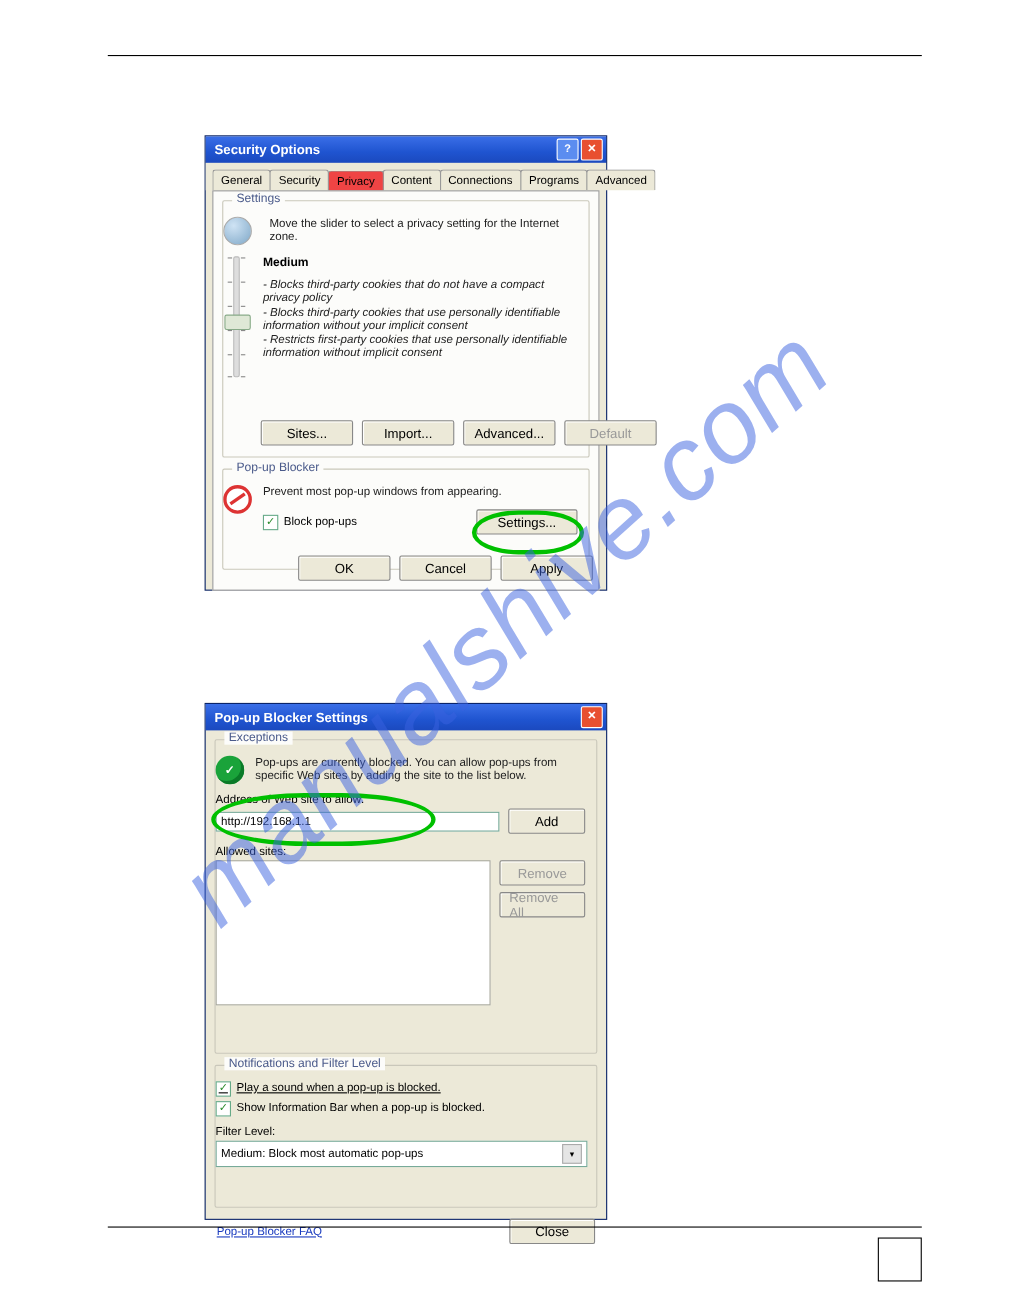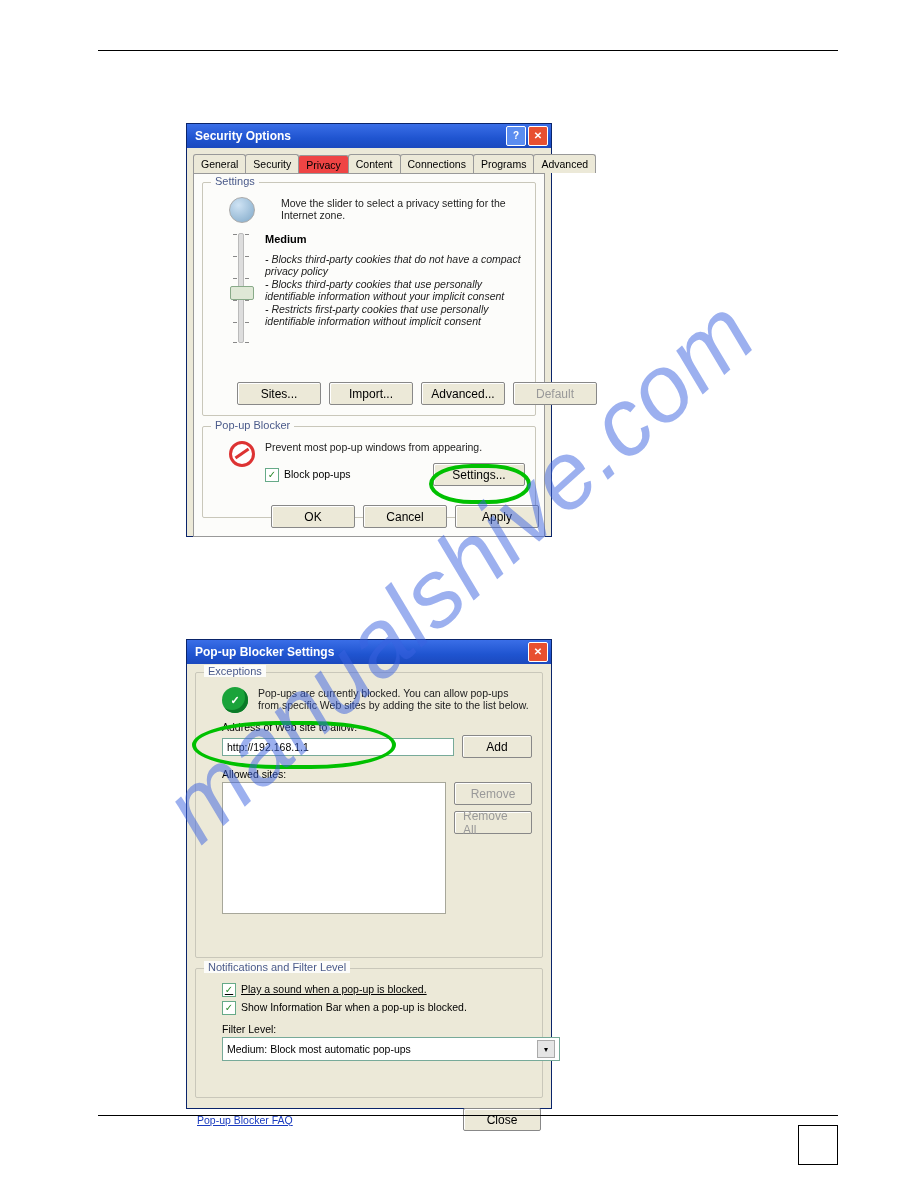--- a/index.html
+++ b/index.html
@@ -58,21 +58,21 @@
   }
   .tab.active { background:#ef4444; position:relative; top:1px; }
 
   .panel {
     margin:0 6px 6px 6px; padding:8px; background:#fcfcfa;
     border:1px solid #999; height:346px; position:relative;
   }
 
   .group {
     position:relative; border:1px solid #c9c7ba; border-radius:2px;
-    margin-bottom:10px; padding:14px 10px 10px 26px;
+    margin-bottom:10px; padding:14px 10px 10px 0;
   }
   .group-title {
     position:absolute; top:-8px; left:8px; background:#fcfcfa;
     padding:0 4px; color:#4a5a8a; font-size:11px;
   }
   .instr { font-size:10.5px; color:#222; }
 
   .slider-wrap { display:flex; gap:12px; margin-top:10px; }
   .sliderbar {
     width:24px; height:110px; position:relative;
@@ -193,21 +193,21 @@
       <div class="tab active">Privacy</div>
       <div class="tab">Content</div>
       <div class="tab">Connections</div>
       <div class="tab">Programs</div>
       <div class="tab">Advanced</div>
     </div>
     <div class="panel">
 
       <div class="group" style="height:208px;">
         <div class="group-title">Settings</div>
-        <div style="display:flex;gap:26px;align-items:flex-start;">
+        <div style="display:flex;gap:16px;align-items:flex-start;">
           <div class="iconglobe"></div>
           <div class="instr" style="flex:1;">Move the slider to select a privacy setting for the Internet zone.</div>
         </div>
 
         <div class="slider-wrap">
           <div class="sliderbar">
             <div class="slidertrack">
               <div class="slidertick" style="top:0"></div>
                 <div class="slidertick r" style="top:0"></div>
               <div class="slidertick" style="top:22px"></div>

